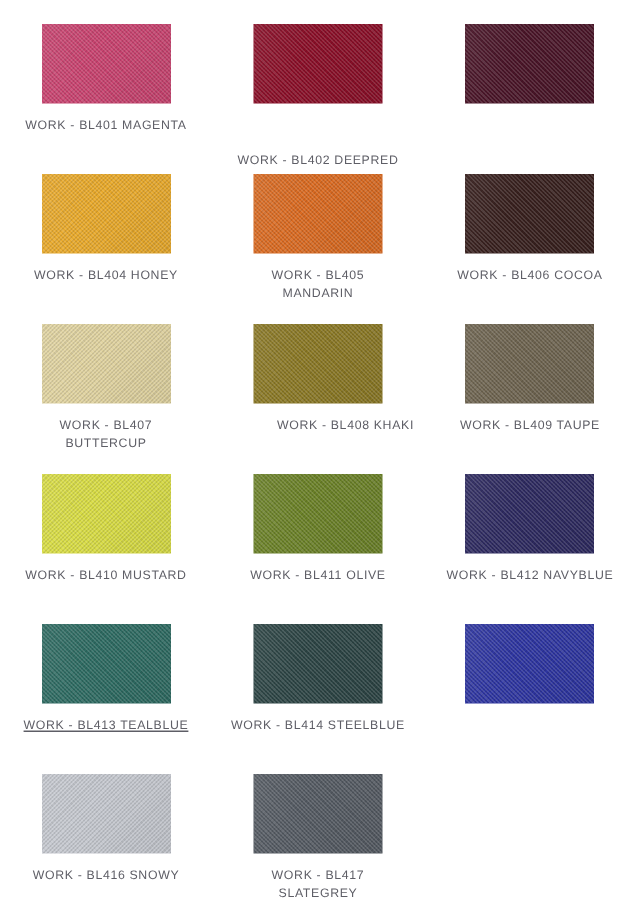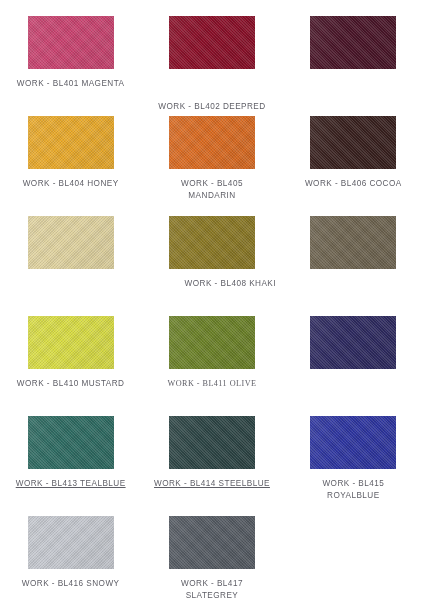--- a/index.html
+++ b/index.html
@@ -136,75 +136,77 @@
           <span class="weave"></span>
           <span class="sheen"></span>
         </div>
         <div class="swatch-label" style="color: rgb(94, 94, 102);">WORK - BL406 COCOA</div>
       </div>
       <div class="swatch-cell">
         <div class="swatch-chip" style="background-color: rgb(224, 211, 160);">
           <span class="weave"></span>
           <span class="sheen"></span>
         </div>
+        <div class="swatch-label" style="color: rgb(94, 94, 102);">WORK - BL407
+BUTTERCUP</div>
       </div>
       <div class="swatch-cell">
         <div class="swatch-chip" style="background-color: rgb(138, 120, 37);">
           <span class="weave"></span>
           <span class="sheen"></span>
         </div>
         <div class="swatch-label" style="color: rgb(94, 94, 102); text-align: right;">WORK - BL408 KHAKI</div>
       </div>
       <div class="swatch-cell">
         <div class="swatch-chip" style="background-color: rgb(110, 100, 80);">
           <span class="weave"></span>
           <span class="sheen"></span>
         </div>
+        <div class="swatch-label" style="color: rgb(94, 94, 102);">WORK - BL409 TAUPE</div>
       </div>
       <div class="swatch-cell">
         <div class="swatch-chip" style="background-color: rgb(216, 220, 69);">
           <span class="weave"></span>
           <span class="sheen"></span>
         </div>
         <div class="swatch-label" style="color: rgb(94, 94, 102);">WORK - BL410 MUSTARD</div>
       </div>
       <div class="swatch-cell">
         <div class="swatch-chip" style="background-color: rgb(107, 129, 40);">
           <span class="weave"></span>
           <span class="sheen"></span>
         </div>
-        <div class="swatch-label" style="color: rgb(94, 94, 102); font-family: Liberation Serif, serif;">WORK - BL411 OLIVE</div>
+        <div class="swatch-label" style="color: rgb(94, 94, 102);">WORK - BL411 OLIVE</div>
       </div>
       <div class="swatch-cell">
         <div class="swatch-chip" style="background-color: rgb(46, 42, 96);">
           <span class="weave"></span>
           <span class="sheen"></span>
         </div>
+        <div class="swatch-label" style="color: rgb(94, 94, 102);">WORK - BL412 NAVYBLUE</div>
       </div>
       <div class="swatch-cell">
         <div class="swatch-chip" style="background-color: rgb(46, 107, 98);">
           <span class="weave"></span>
           <span class="sheen"></span>
         </div>
         <div class="swatch-label" style="color: rgb(94, 94, 102); text-decoration: underline;">WORK - BL413 TEALBLUE</div>
       </div>
       <div class="swatch-cell">
         <div class="swatch-chip" style="background-color: rgb(45, 69, 69);">
           <span class="weave"></span>
           <span class="sheen"></span>
         </div>
-        <div class="swatch-label" style="color: rgb(94, 94, 102); text-decoration: underline;">WORK - BL414 STEELBLUE</div>
+        <div class="swatch-label" style="color: rgb(94, 94, 102);">WORK - BL414 STEELBLUE</div>
       </div>
       <div class="swatch-cell">
         <div class="swatch-chip" style="background-color: rgb(46, 53, 160);">
           <span class="weave"></span>
           <span class="sheen"></span>
         </div>
-        <div class="swatch-label" style="color: rgb(94, 94, 102);">WORK - BL415
-ROYALBLUE</div>
       </div>
       <div class="swatch-cell">
         <div class="swatch-chip" style="background-color: rgb(197, 200, 207);">
           <span class="weave"></span>
           <span class="sheen"></span>
         </div>
         <div class="swatch-label" style="color: rgb(94, 94, 102);">WORK - BL416 SNOWY</div>
       </div>
       <div class="swatch-cell">
         <div class="swatch-chip" style="background-color: rgb(85, 91, 99);">

